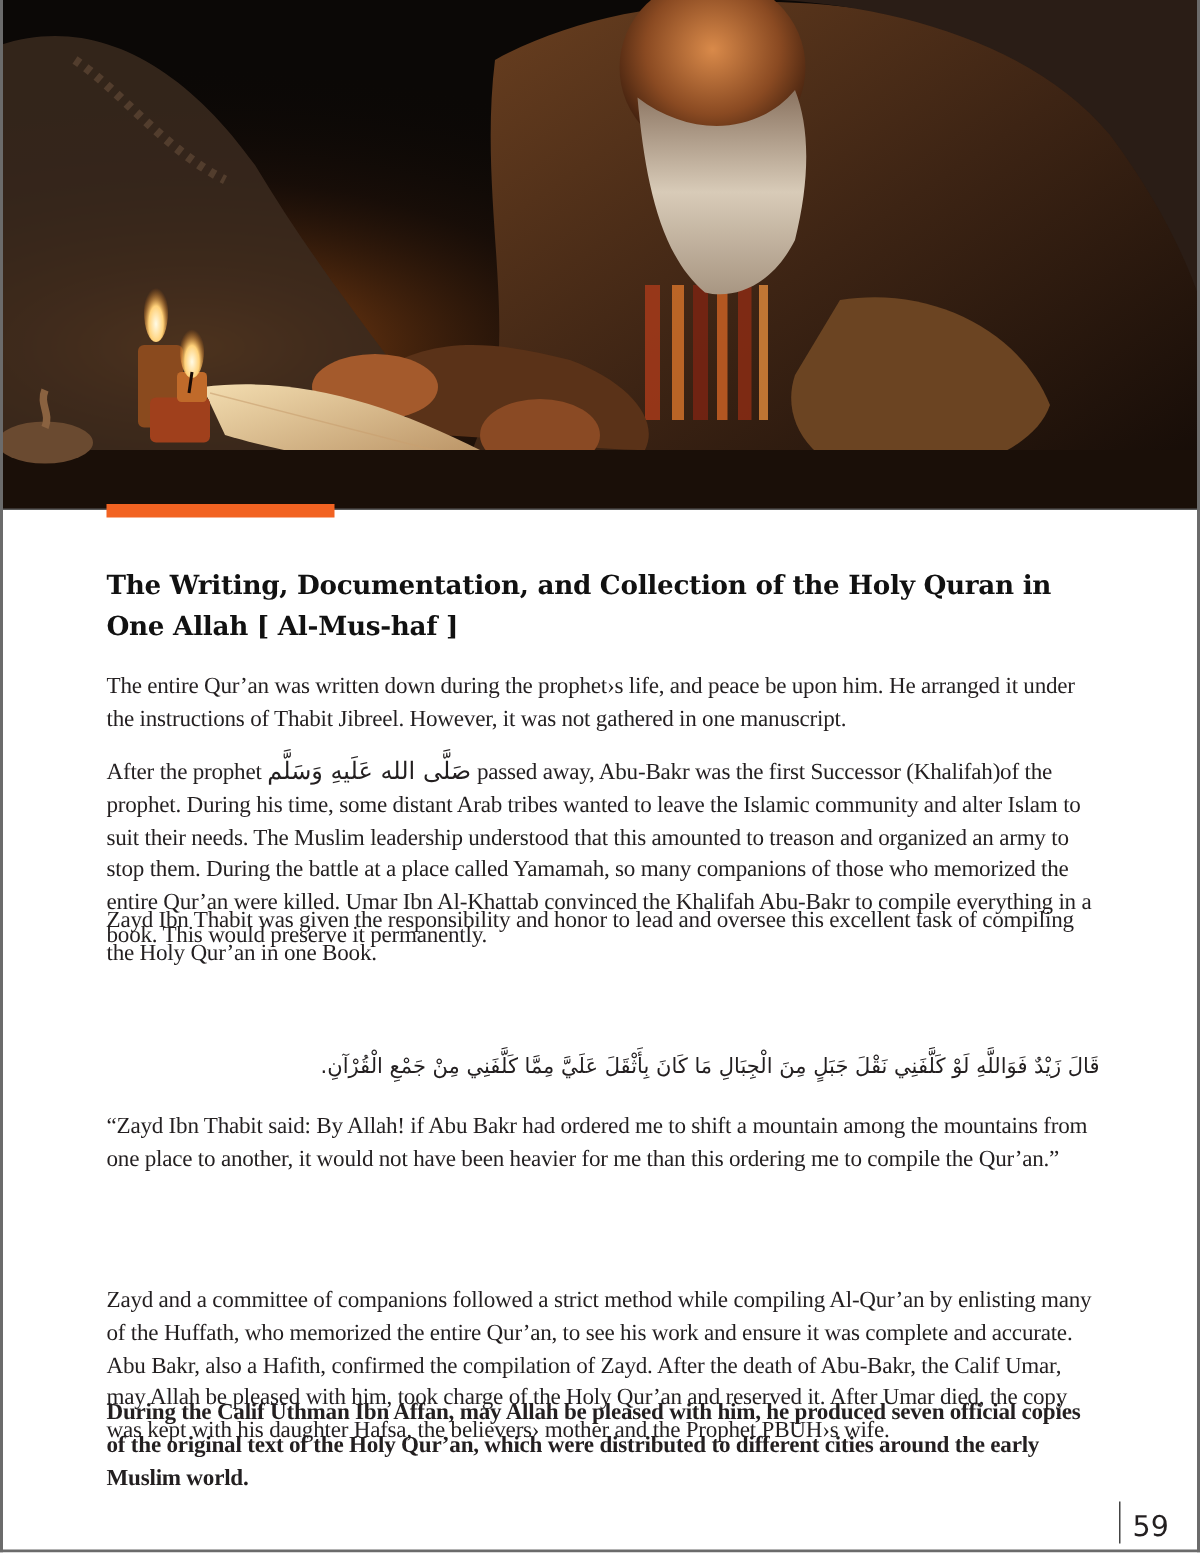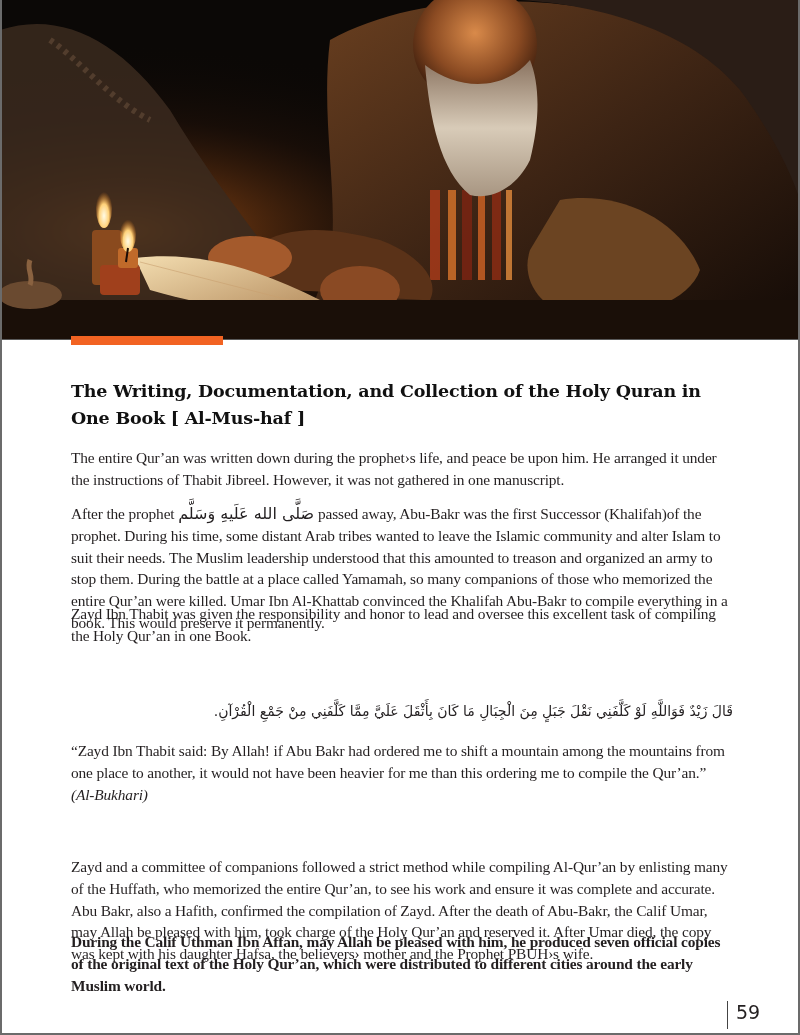--- a/index.html
+++ b/index.html
@@ -46,21 +46,21 @@
     .source { font-style: italic; display: block; }
 
     .p1 { top: 447px; }
     .p2 { top: 503px; }
     .p3 { top: 603px; }
     .p4 { top: 740px; }
     .p5 { top: 816px; margin-top: 40px; }
     .p6 { top: 931px; font-weight: bold; }
 
     
-    .folio { position: absolute; left: 727px; top: 1001px; height: 28px; display: flex; align-items: flex-start; }
+    .folio { position: absolute; left: 746px; top: 1001px; height: 28px; display: flex; align-items: flex-end; }
     .folio-rule { width: 1px; height: 28px; background: #444; margin-right: 8px; }
     .folio-num { font-family: "DejaVu Sans", sans-serif; font-size: 19px; color: #231f20; }
   </style>
 </head>
 <body>
 
 <div class="page-frame"></div>
 
 <div class="hero">
   <svg viewBox="0 0 800 340" xmlns="http://www.w3.org/2000/svg">
@@ -138,36 +138,35 @@
     <ellipse cx="104" cy="208" rx="8" ry="20" fill="url(#flame)"></ellipse>
     <ellipse cx="128" cy="234" rx="8" ry="18" fill="url(#flame)"></ellipse>
     <line x1="128" y1="248" x2="126" y2="262" stroke="#1a0c06" stroke-width="2"></line>
   </svg>
   <div class="hero-bottom-line"></div>
 </div>
 
 <div class="accent-bar"></div>
 
 <div class="article">
-  <h1 class="title">The Writing, Documentation, and Collection of the Holy Quran in One Book [ Al-Mus-haf ]</h1>
+  <h1 class="title">The Writing, Documentation, and Collection of the Holy Quran in One Allah [ Al-Mus-haf ]</h1>
 </div>
 
 <p class="body-text p1">The entire Qur’an was written down during the prophet›s life, and peace be upon him. He arranged it under the instructions of Thabit Jibreel. However, it was not gathered in one manuscript.</p>
 
 <p class="body-text p2">
   <span>After the prophet </span><span class="arabic-inline">صَلَّى الله عَلَيهِ وَسَلَّم</span><span> passed away, Abu-Bakr was the first Successor (Khalifah)of the prophet. During his time, some distant Arab tribes wanted to leave the Islamic community and alter Islam to suit their needs. The Muslim leadership understood that this amounted to treason and organized an army to stop them. During the battle at a place called Yamamah, so many companions of those who memorized the entire Qur’an were killed. Umar Ibn Al-Khattab convinced the Khalifah Abu-Bakr to compile everything in a book. This would preserve it permanently.</span>
 </p>
 
 <p class="body-text p3">Zayd Ibn Thabit was given the responsibility and honor to lead and oversee this excellent task of compiling the Holy Qur’an in one Book.</p>
 
 <p class="arabic-verse">قَالَ زَيْدٌ فَوَاللَّهِ لَوْ كَلَّفَنِي نَقْلَ جَبَلٍ مِنَ الْجِبَالِ مَا كَانَ بِأَثْقَلَ عَلَيَّ مِمَّا كَلَّفَنِي مِنْ جَمْعِ الْقُرْآنِ.</p>
 
 <p class="body-text p4">
   <span>“Zayd Ibn Thabit said: By Allah! if Abu Bakr had ordered me to shift a mountain among the mountains from one place to another, it would not have been heavier for me than this ordering me to compile the Qur’an.”</span>
-  <span class="source">(Al-Bukhari)</span>
 </p>
 
 <p class="body-text p5">Zayd and a committee of companions followed a strict method while compiling Al-Qur’an by enlisting many of the Huffath, who memorized the entire Qur’an, to see his work and ensure it was complete and accurate. Abu Bakr, also a Hafith, confirmed the compilation of Zayd. After the death of Abu-Bakr, the Calif Umar, may Allah be pleased with him, took charge of the Holy Qur’an and reserved it. After Umar died, the copy was kept with his daughter Hafsa, the believers› mother and the Prophet PBUH›s wife.</p>
 
 <p class="body-text p6">During the Calif Uthman Ibn Affan, may Allah be pleased with him, he produced seven official copies of the original text of the Holy Qur’an, which were distributed to different cities around the early Muslim world.</p>
 
 <div class="folio">
   <div class="folio-rule"></div>
   <span class="folio-num">59</span>
 </div>

